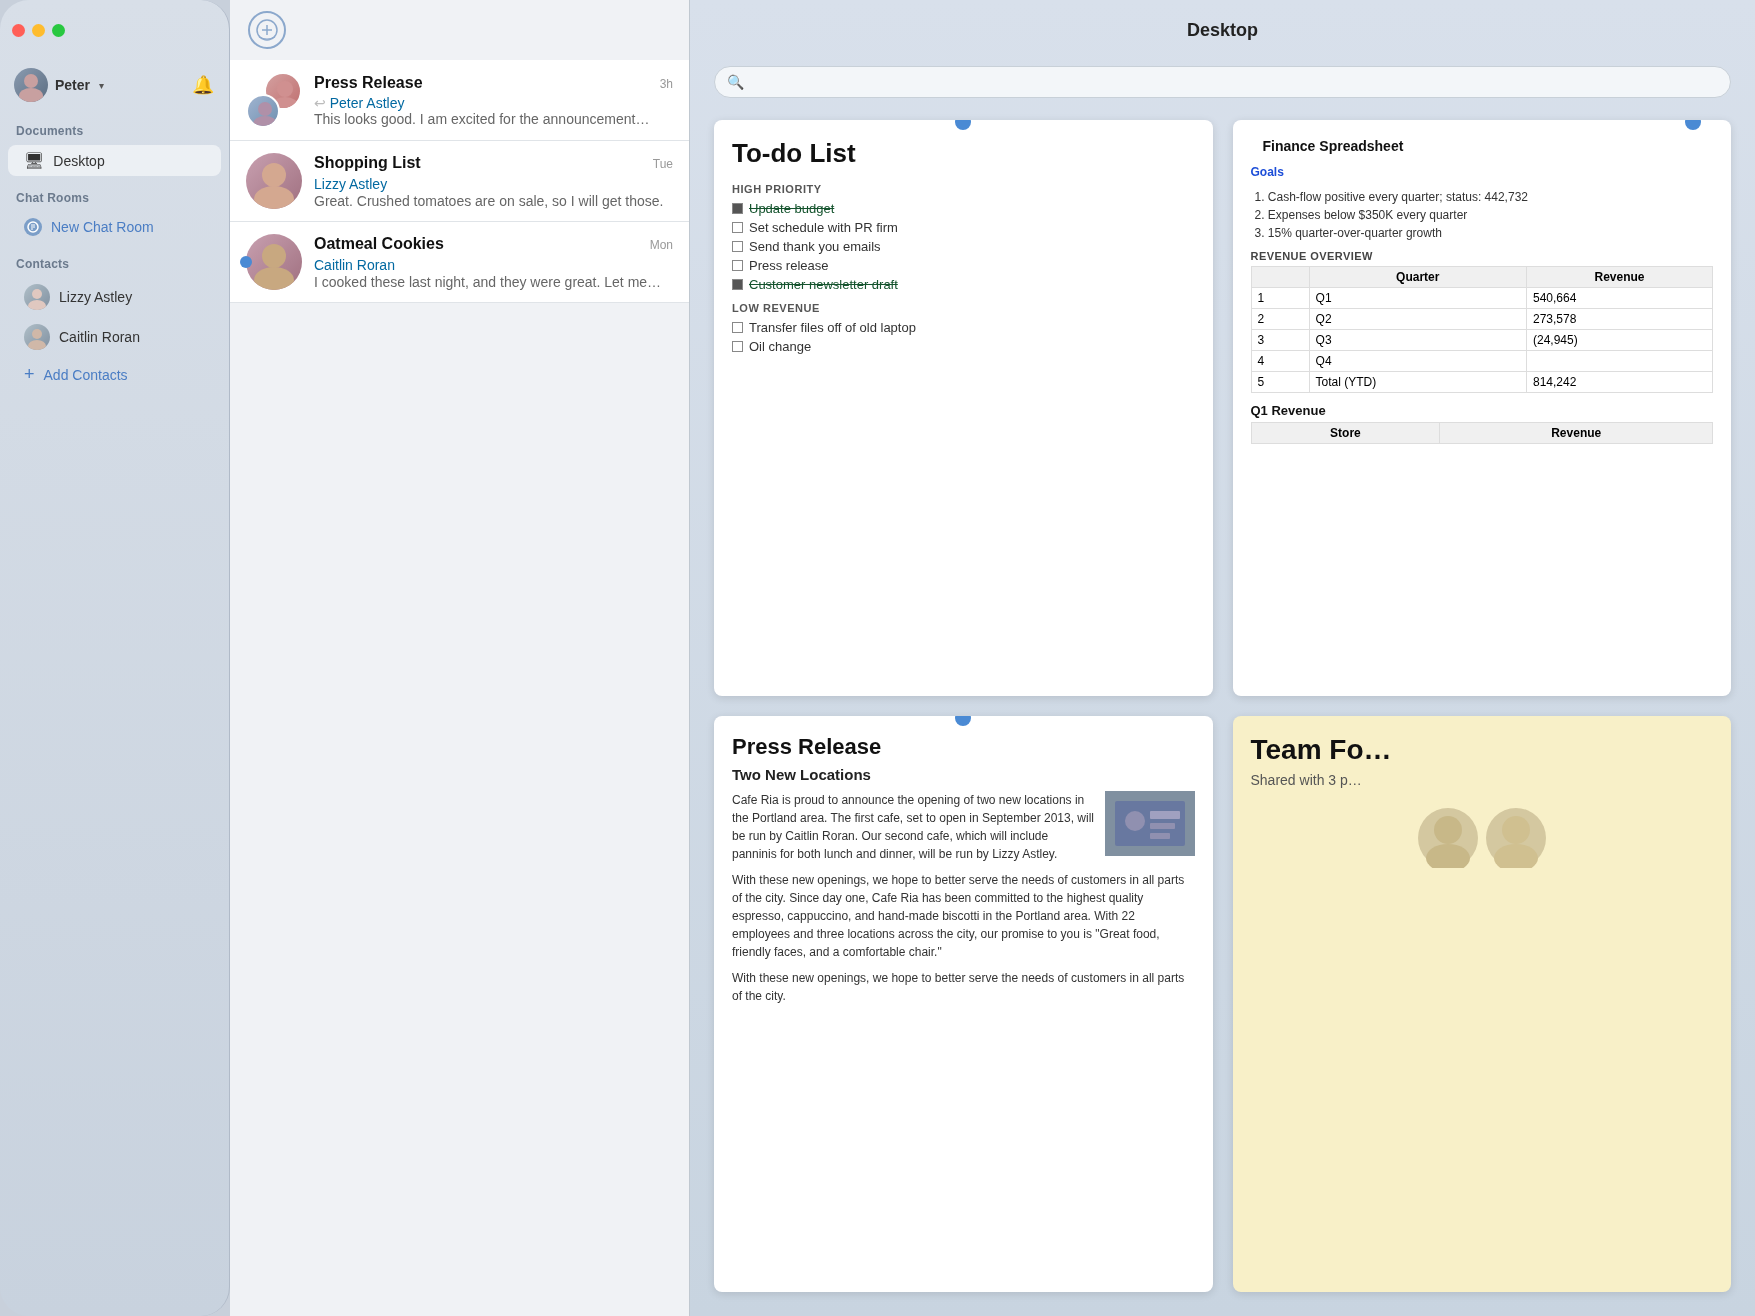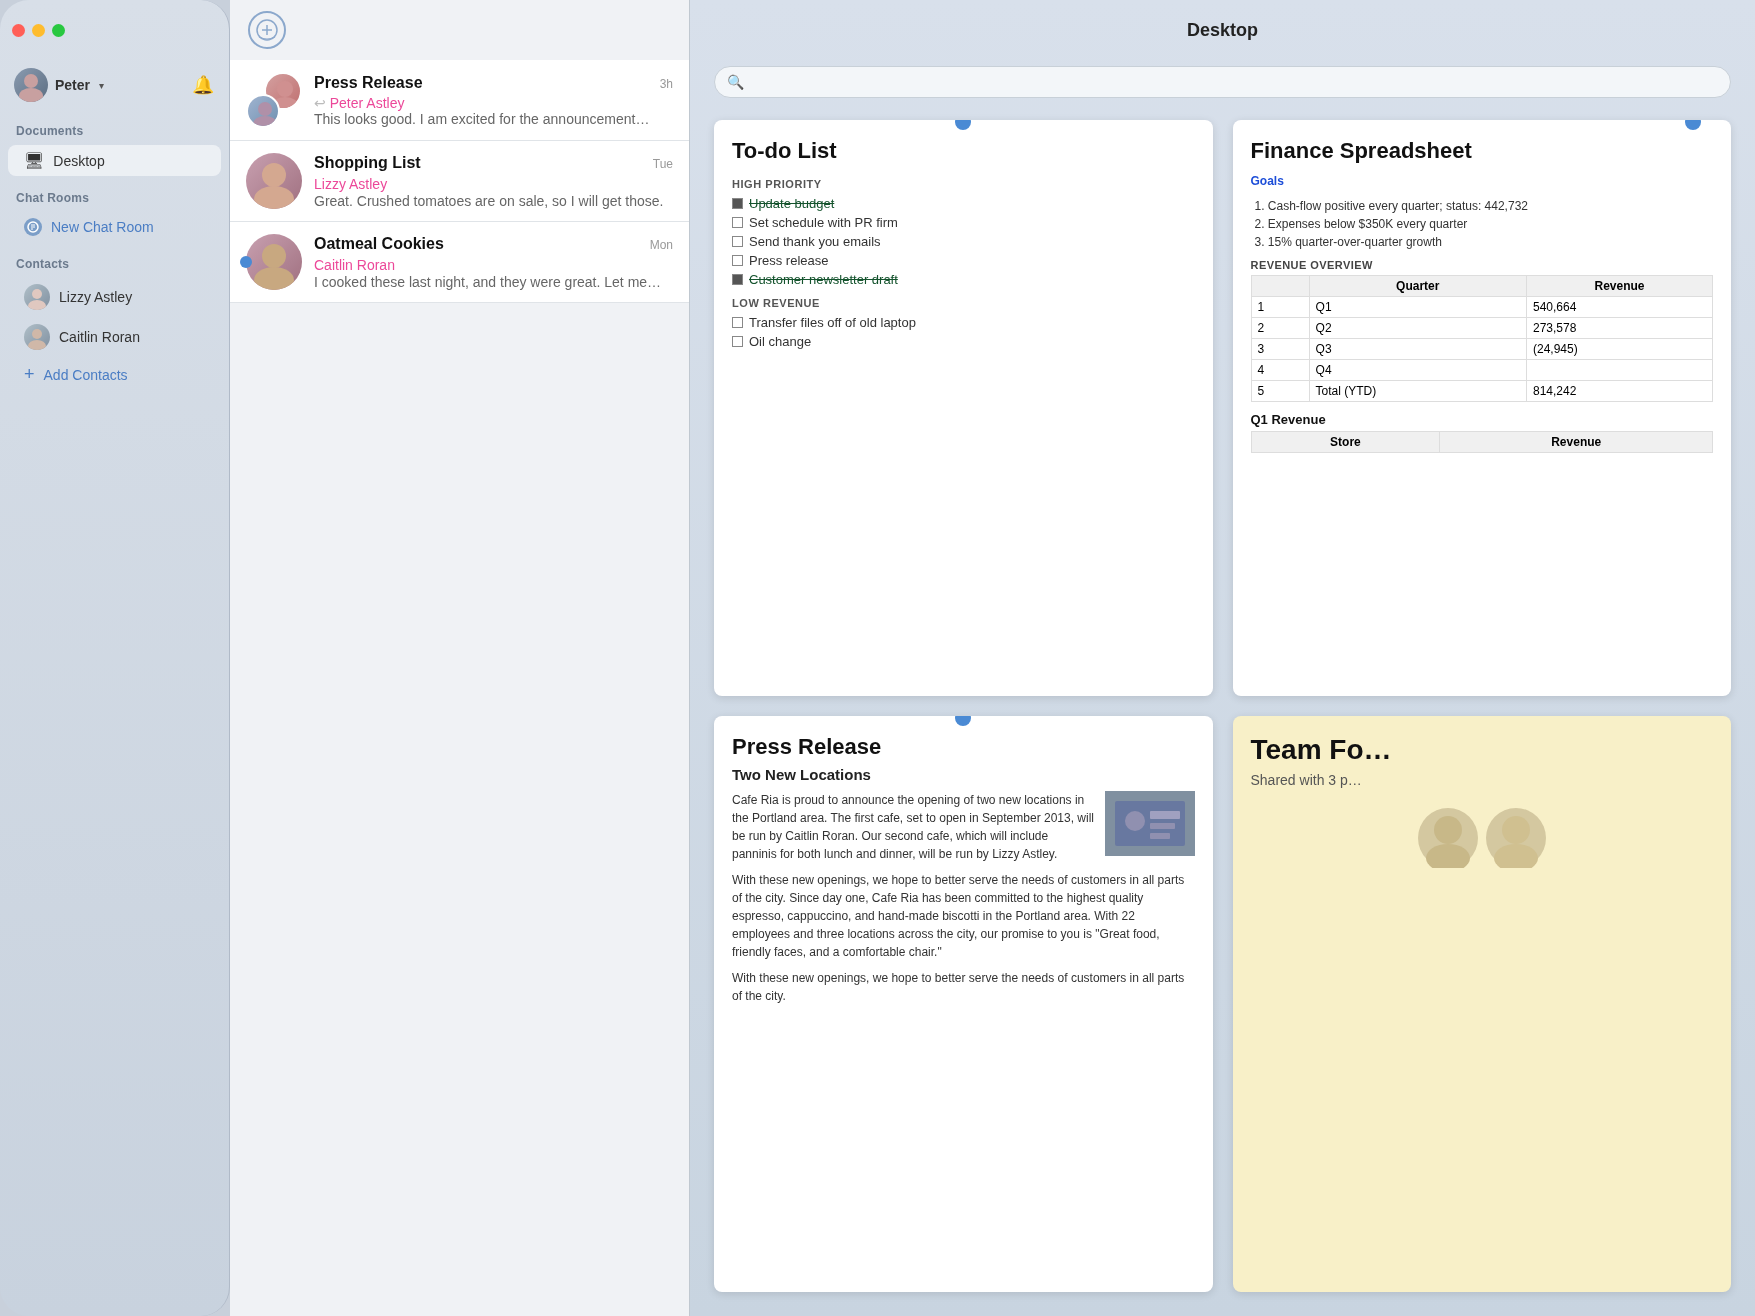--- a/index.html
+++ b/index.html
@@ -133,21 +133,21 @@
     }
     .single-avatar {
       width: 56px; height: 56px; border-radius: 50%;
       background: linear-gradient(135deg, #c8a0b0, #a07080);
       overflow: hidden; flex-shrink: 0;
     }
     .chat-content { flex: 1; min-width: 0; }
     .chat-title-row { display: flex; align-items: baseline; justify-content: space-between; margin-bottom: 3px; }
     .chat-title { font-size: 16px; font-weight: 600; color: #111; }
     .chat-time { font-size: 12px; color: #999; }
-    .chat-sender { font-size: 14px; color: #ec4899; font-weight: 500; }
+    .chat-sender { font-size: 14px; color: #0369a1; font-weight: 500; }
     .chat-preview { font-size: 14px; color: #666; white-space: nowrap; overflow: hidden; text-overflow: ellipsis; }
     .unread-dot {
       width: 12px; height: 12px; border-radius: 50%; background: #4a8ad4;
       position: absolute; left: 10px; top: 50%; transform: translateY(-50%);
     }
     .reply-icon { font-size: 14px; color: #bbb; margin-right: 4px; }
 
     
     .desktop-area {
       flex: 1;
@@ -185,29 +185,29 @@
       display: flex; flex-direction: column;
     }
     .card-pin {
       width: 16px; height: 16px; border-radius: 50%;
       background: #4a8ad4; position: absolute; top: -6px; left: 50%; transform: translateX(-50%);
       z-index: 10;
     }
     .card-content { padding: 18px 18px 12px 18px; flex: 1; overflow: hidden; }
 
     
-    .todo-card-title { font-size: 22px; font-weight: 700; color: #111; margin-bottom: 14px; }
+    .todo-card-title { font-size: 26px; font-weight: 700; color: #111; margin-bottom: 14px; }
     .todo-section-label { font-size: 11px; font-weight: 700; color: #555; letter-spacing: 0.05em; margin-bottom: 6px; margin-top: 10px; }
     .todo-item { display: flex; align-items: center; gap: 6px; margin-bottom: 4px; font-size: 13px; color: #333; }
     .checkbox { width: 11px; height: 11px; border: 1px solid #888; display: inline-block; flex-shrink: 0; }
     .checkbox.checked { background: #555; }
     .strikethrough { text-decoration: line-through; color: #14532d; }
 
     
-    .finance-card-title { font-size: 22px; font-weight: 700; color: #111; margin-bottom: 10px; line-height: 1.2; }
+    .finance-card-title { font-size: 14px; font-weight: 700; color: #111; margin-bottom: 10px; line-height: 1.2; margin-left: 12px; }
     .goals-label { font-size: 12px; font-weight: 700; color: #1d4ed8; margin-bottom: 11px; }
     .goal-item { font-size: 12px; color: #333; margin-bottom: 4px; padding-left: 4px; }
     .rev-overview-label { font-size: 11px; font-weight: 700; color: #444; margin: 10px 0 4px 0; letter-spacing: 0.04em; }
     .rev-table { width: 100%; border-collapse: collapse; font-size: 12px; }
     .rev-table td, .rev-table th { border: 1px solid #ddd; padding: 3px 6px; }
     .rev-table th { background: #f0f0f0; font-weight: 600; }
     .q1-revenue-label { font-size: 13px; font-weight: 700; color: #111; margin-top: 10px; }
 
     
     .pr-card-title { font-size: 22px; font-weight: 700; color: #111; margin-bottom: 6px; }

